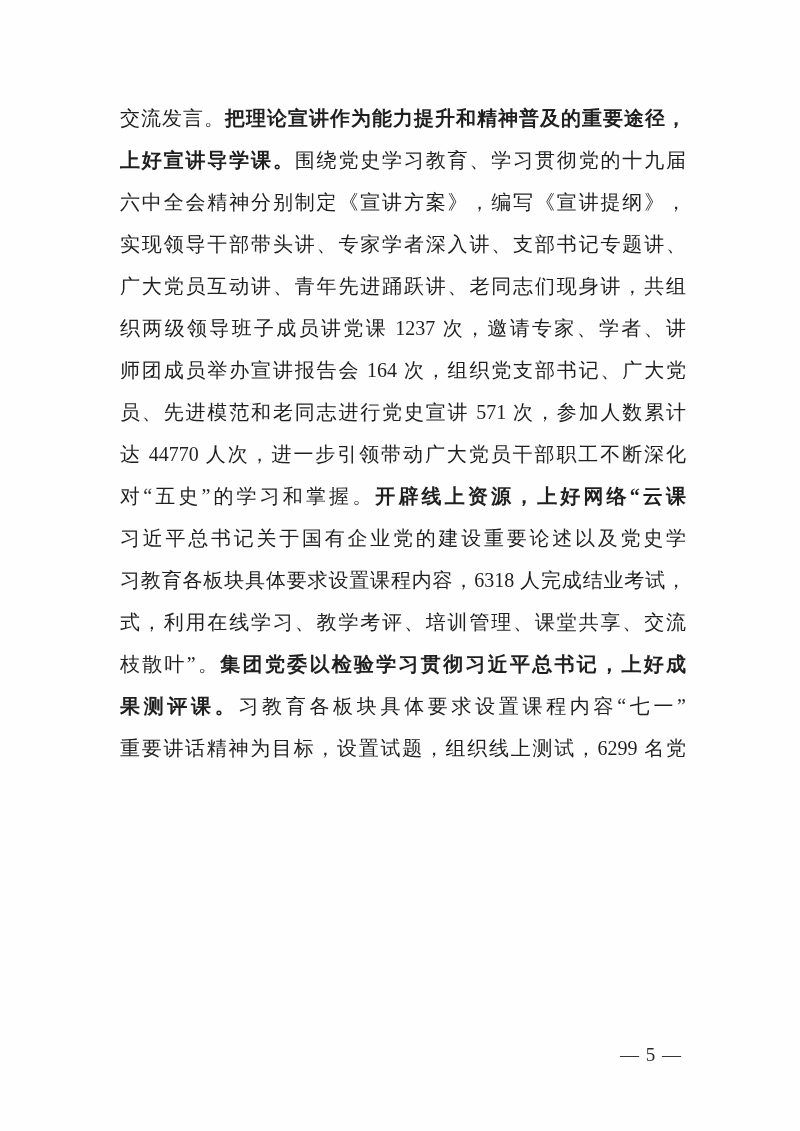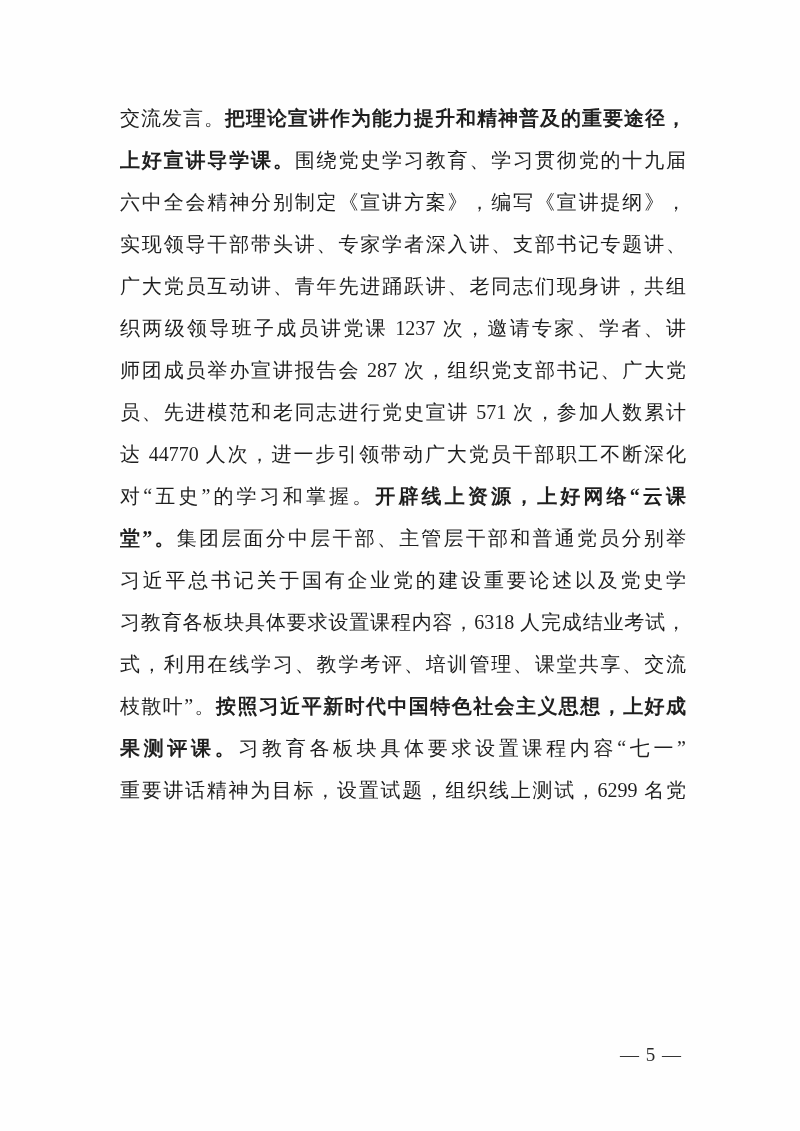--- a/index.html
+++ b/index.html
@@ -48,28 +48,27 @@
 <body>
 
 <div class="page">
   <div class="content" id="content">
       <div class="text-line"><span class="seg">交流发言。</span><span class="seg bold">把理论宣讲作为能力提升和精神普及的重要途径，</span></div>
       <div class="text-line"><span class="seg bold">上好宣讲导学课。</span><span class="seg">围绕党史学习教育、学习贯彻党的十九届</span></div>
       <div class="text-line"><span class="seg">六中全会精神分别制定《宣讲方案》，编写《宣讲提纲》，</span></div>
       <div class="text-line"><span class="seg">实现领导干部带头讲、专家学者深入讲、支部书记专题讲、</span></div>
       <div class="text-line"><span class="seg">广大党员互动讲、青年先进踊跃讲、老同志们现身讲，共组</span></div>
       <div class="text-line"><span class="seg">织两级领导班子成员讲党课 1237 次，邀请专家、学者、讲</span></div>
-      <div class="text-line"><span class="seg">师团成员举办宣讲报告会 287 次，组织党支部书记、广大党</span></div>
+      <div class="text-line"><span class="seg">师团成员举办宣讲报告会 164 次，组织党支部书记、广大党</span></div>
       <div class="text-line"><span class="seg">员、先进模范和老同志进行党史宣讲 571 次，参加人数累计</span></div>
       <div class="text-line"><span class="seg">达 44770 人次，进一步引领带动广大党员干部职工不断深化</span></div>
       <div class="text-line"><span class="seg">对“五史”的学习和掌握。</span><span class="seg bold">开辟线上资源，上好网络“云课</span></div>
-      <div class="text-line"><span class="seg bold">堂”。</span><span class="seg">集团层面分中层干部、主管层干部和普通党员分别举</span></div>
       <div class="text-line"><span class="seg">习近平总书记关于国有企业党的建设重要论述以及党史学</span></div>
       <div class="text-line"><span class="seg">习教育各板块具体要求设置课程内容，6318 人完成结业考试，</span></div>
       <div class="text-line"><span class="seg">式，利用在线学习、教学考评、培训管理、课堂共享、交流</span></div>
-      <div class="text-line"><span class="seg">枝散叶”。</span><span class="seg bold">按照习近平新时代中国特色社会主义思想，上好成</span></div>
+      <div class="text-line"><span class="seg">枝散叶”。</span><span class="seg bold">集团党委以检验学习贯彻习近平总书记，上好成</span></div>
       <div class="text-line"><span class="seg bold">果测评课。</span><span class="seg">习教育各板块具体要求设置课程内容“七一”</span></div>
       <div class="text-line"><span class="seg">重要讲话精神为目标，设置试题，组织线上测试，6299 名党</span></div>
     </div>
   <div class="footer">
     <span>— 5 —</span>
   </div>
 </div>
 
 </body></html>

